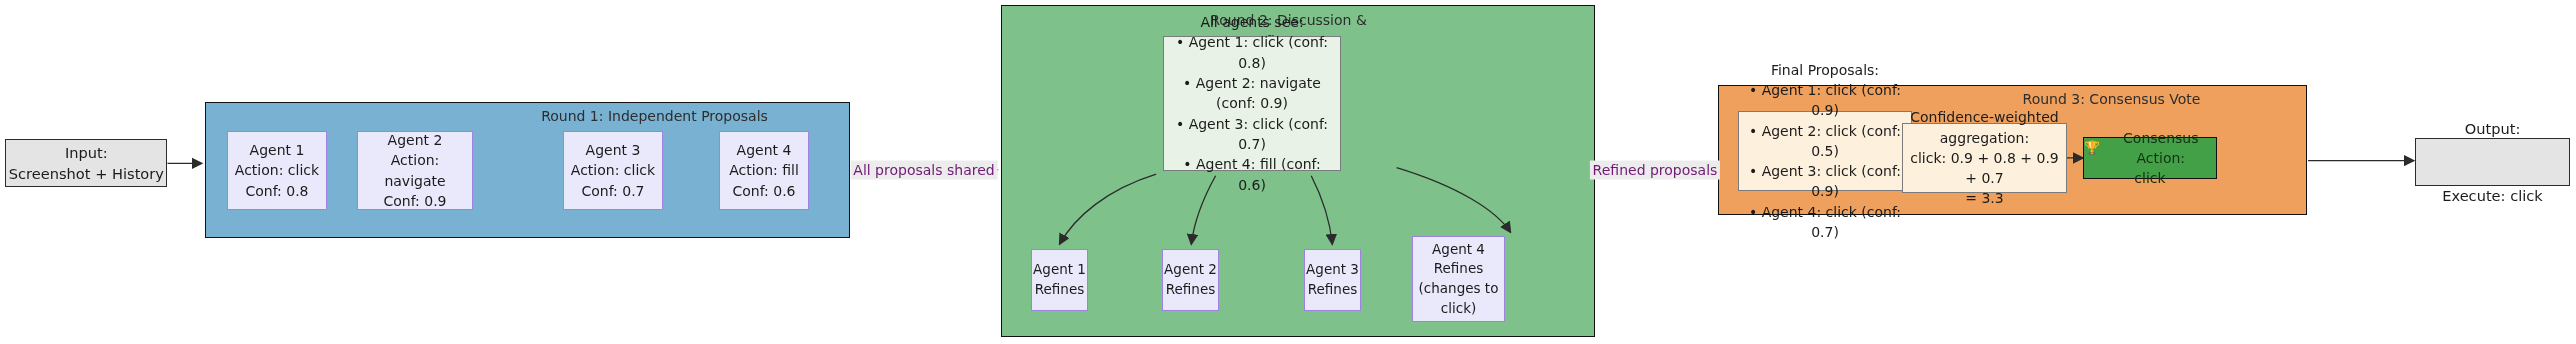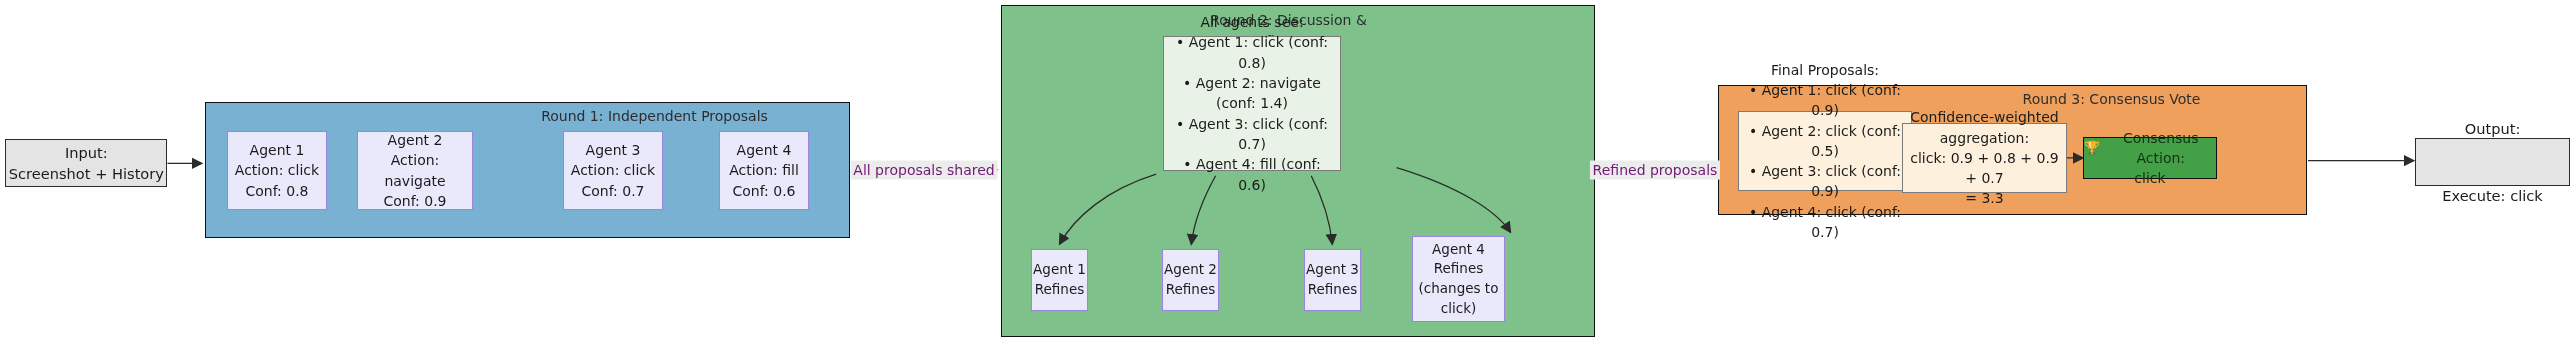--- a/index.html
+++ b/index.html
@@ -170,21 +170,21 @@
 
   <div class="node agent-node" style="left:719px;top:131px;width:90px;height:79px;">
     <span>Agent 4</span>
     <span>Action: fill</span>
     <span>Conf: 0.6</span>
   </div>
 
   <div class="node info-node" style="left:1163px;top:36px;width:178px;height:135px;padding:4.3px 5.4px;">
     <span>All agents see:</span>
     <span>• Agent 1: click (conf: 0.8)</span>
-    <span>• Agent 2: navigate (conf: 1.4)</span>
+    <span>• Agent 2: navigate (conf: 0.9)</span>
     <span>• Agent 3: click (conf: 0.7)</span>
     <span>• Agent 4: fill (conf: 0.6)</span>
   </div>
 
   <div class="node refine-node" style="left:1031px;top:249px;width:57px;height:62px;">
     <span>Agent 1</span>
     <span>Refines</span>
   </div>
 
   <div class="node refine-node" style="left:1162px;top:249px;width:57px;height:62px;">

